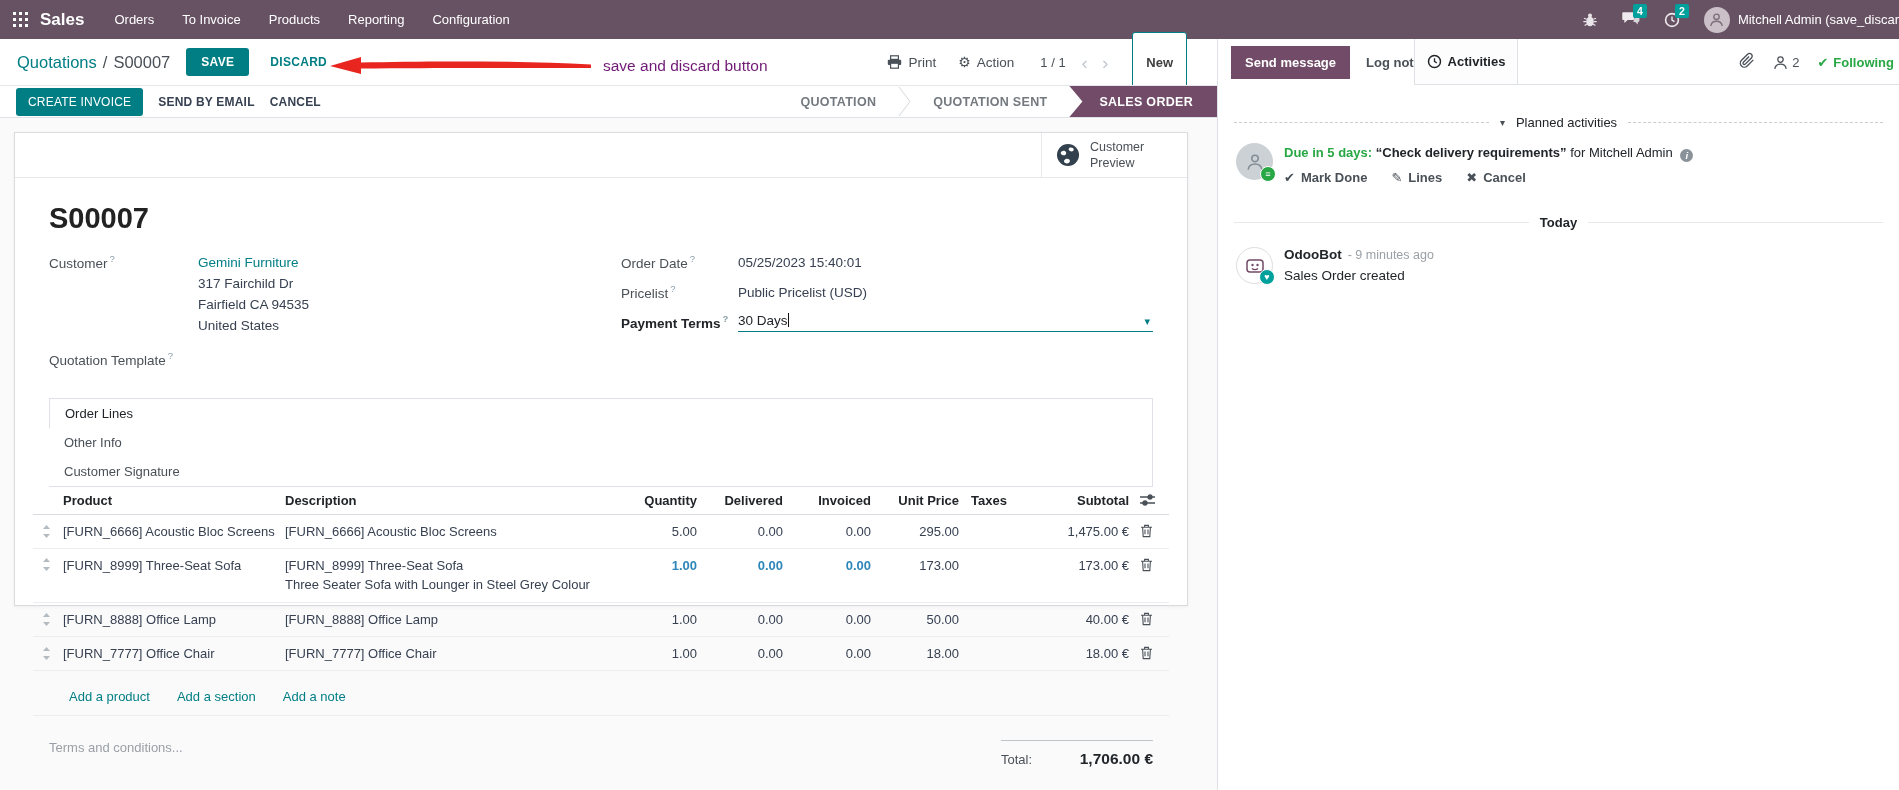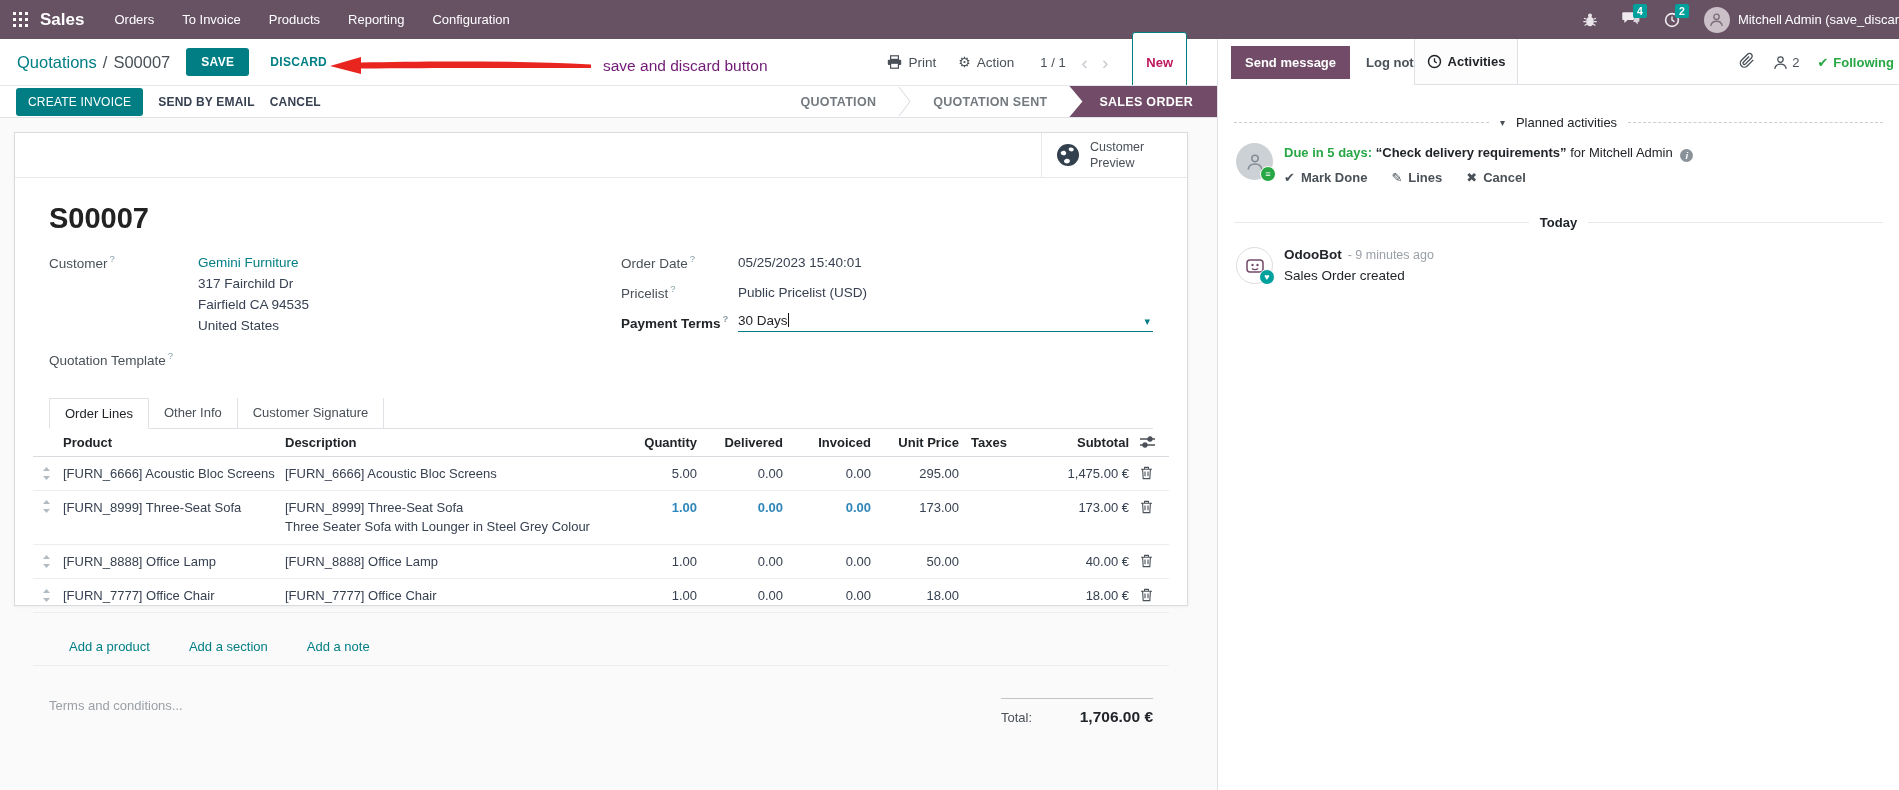--- a/index.html
+++ b/index.html
@@ -33,21 +33,21 @@
   .save-btn { margin-left: 10px; background: #017e84; color: #fff; border: none; font-weight: 700;
     font-size: 12px; padding: 7px 15px; border-radius: 3px; letter-spacing: .3px; cursor: pointer; }
   .discard-btn { margin-left: 15px; background: none; border: none; color: #017e84; font-weight: 700;
     font-size: 12px; letter-spacing: .3px; cursor: pointer; }
   .control-right { margin-left: auto; margin-right: 30px; display: flex; align-items: center; color: #495057; }
   .ctl-item { display: flex; align-items: center; gap: 6px; font-size: 13.5px; cursor: pointer; }
   .ctl-item + .ctl-item { margin-left: 22px; }
   .gear-glyph { font-size: 14px; color: #495057; }
   .pager { margin-left: 26px; font-size: 13px; color: #495057; }
   .pager-arrows { margin-left: 16px; display: flex; gap: 14px; color: #c3c9cf; font-size: 19px; line-height: 1; }
-  .new-btn { margin-left: 24px; background: #fff; border: 1px solid #017e84; color: #be185d;
+  .new-btn { margin-left: 24px; background: #fff; border: 1px solid #017e84; color: #404040;
     font-weight: 600; font-size: 13px; padding: 22px 13px; border-radius: 3px; cursor: pointer; }
   
   .annotation { position: absolute; left: 327px; top: 14px; display: flex; align-items: center; gap: 10px; z-index: 5; pointer-events: none; }
   .annotation svg { display: block; }
   .annotation-text { font-size: 15.5px; color: #701a75; }
   
   .status-row { height: 33px; background: #fff; border-top: 1px solid #e5e7ea; border-bottom: 1px solid #dfe2e6;
     display: flex; align-items: center; flex: none; }
   .status-buttons { display: flex; align-items: center; gap: 15px; padding-left: 16px; }
   .btn-primary-sm { background: #017e84; color: #fff; border: none; font-weight: 400; font-size: 12px;
@@ -79,41 +79,41 @@
   .flabel sup { color: #879da6; font-size: 9.5px; margin-left: 2px; }
   .fvalue { color: #374151; line-height: 20px; }
   .link-teal { color: #017e84; cursor: pointer; }
   .addr-line { line-height: 21px; }
   .frow.qtemplate { margin-top: 14px; }
   .flabel.bold { color: #212529; font-weight: 700; }
   .payment-value { flex: 1; position: relative; border-bottom: 1px solid #017e84; padding-bottom: 3px; cursor: text; }
   .cursor-bar { display: inline-block; width: 1px; height: 14px; background: #111; vertical-align: -2px; }
   .dd-caret { position: absolute; right: 3px; top: 2px; color: #017e84; font-size: 11px; cursor: pointer; }
   
-  .tabs { margin-top: 20px; display: flex; border-bottom: 1px solid #dee2e6; }
+  .tabs { margin-top: 20px; display: flex; border-bottom: 1px solid #dee2e6; flex-direction: column; }
   .tab { padding: 7px 15px; font-size: 13px; color: #495057; border-right: 1px solid #dee2e6; cursor: pointer; }
   .tab.active { border: 1px solid #dee2e6; border-bottom: 1px solid #fff; margin-bottom: -1px;
     background: #fff; color: #212529; }
   
   .olines { margin: 0 -16px; --cols: 26px 222px 356px 64px 86px 88px 88px 64px 106px 34px; }
   .thead { display: grid; grid-template-columns: var(--cols); align-items: center; height: 28px;
     border-bottom: 1px solid #d8dbdf; font-weight: 700; font-size: 13px; color: #212529; }
   .trow { display: grid; grid-template-columns: var(--cols); align-items: center;
     border-bottom: 1px solid #ecedef; font-size: 13px; color: #374151; min-height: 34px; cursor: pointer; }
   .trow.tall { align-items: start; }
   .trow.tall .cell { padding-top: 9px; padding-bottom: 9px; }
   .cell { padding: 2px 4px; }
   .cell.num { text-align: right; }
   .cell.taxes { padding-left: 8px; }
   .cell.handle { display: flex; justify-content: center; }
   .cell.actions { padding-left: 7px; display: flex; }
   .desc2 { margin-top: 3px; line-height: 17px; }
   .mod { color: #2e86ba; font-weight: 600; }
-  .links-row { display: flex; gap: 39px; padding: 10px 0 11px 36px; border-bottom: 1px solid #ecedef;
-    font-size: 13px; margin: 16px -16px; }
+  .links-row { display: flex; gap: 27px; padding: 10px 0 11px 36px; border-bottom: 1px solid #ecedef;
+    font-size: 13px; margin: 8px -16px; }
   
   .sheet-bottom { display: flex; align-items: flex-start; padding-top: 16px; }
   .terms { flex: 1; color: #9aa0a6; font-size: 13px; cursor: text; }
   .total-block { margin-left: auto; width: 152px; border-top: 1px solid #bfc4c9; padding-top: 9px;
     display: flex; align-items: baseline; justify-content: space-between; }
   .total-label { color: #495057; font-size: 13px; }
   .total-value { font-size: 15.5px; font-weight: 700; color: #212529; }
   
   .chatter { flex: 1; background: #fff; border-left: 1px solid #dee2e6; position: relative; overflow: hidden; }
   .chat-topbar { height: 46px; position: relative; display: flex; align-items: center; padding-left: 13px; }

